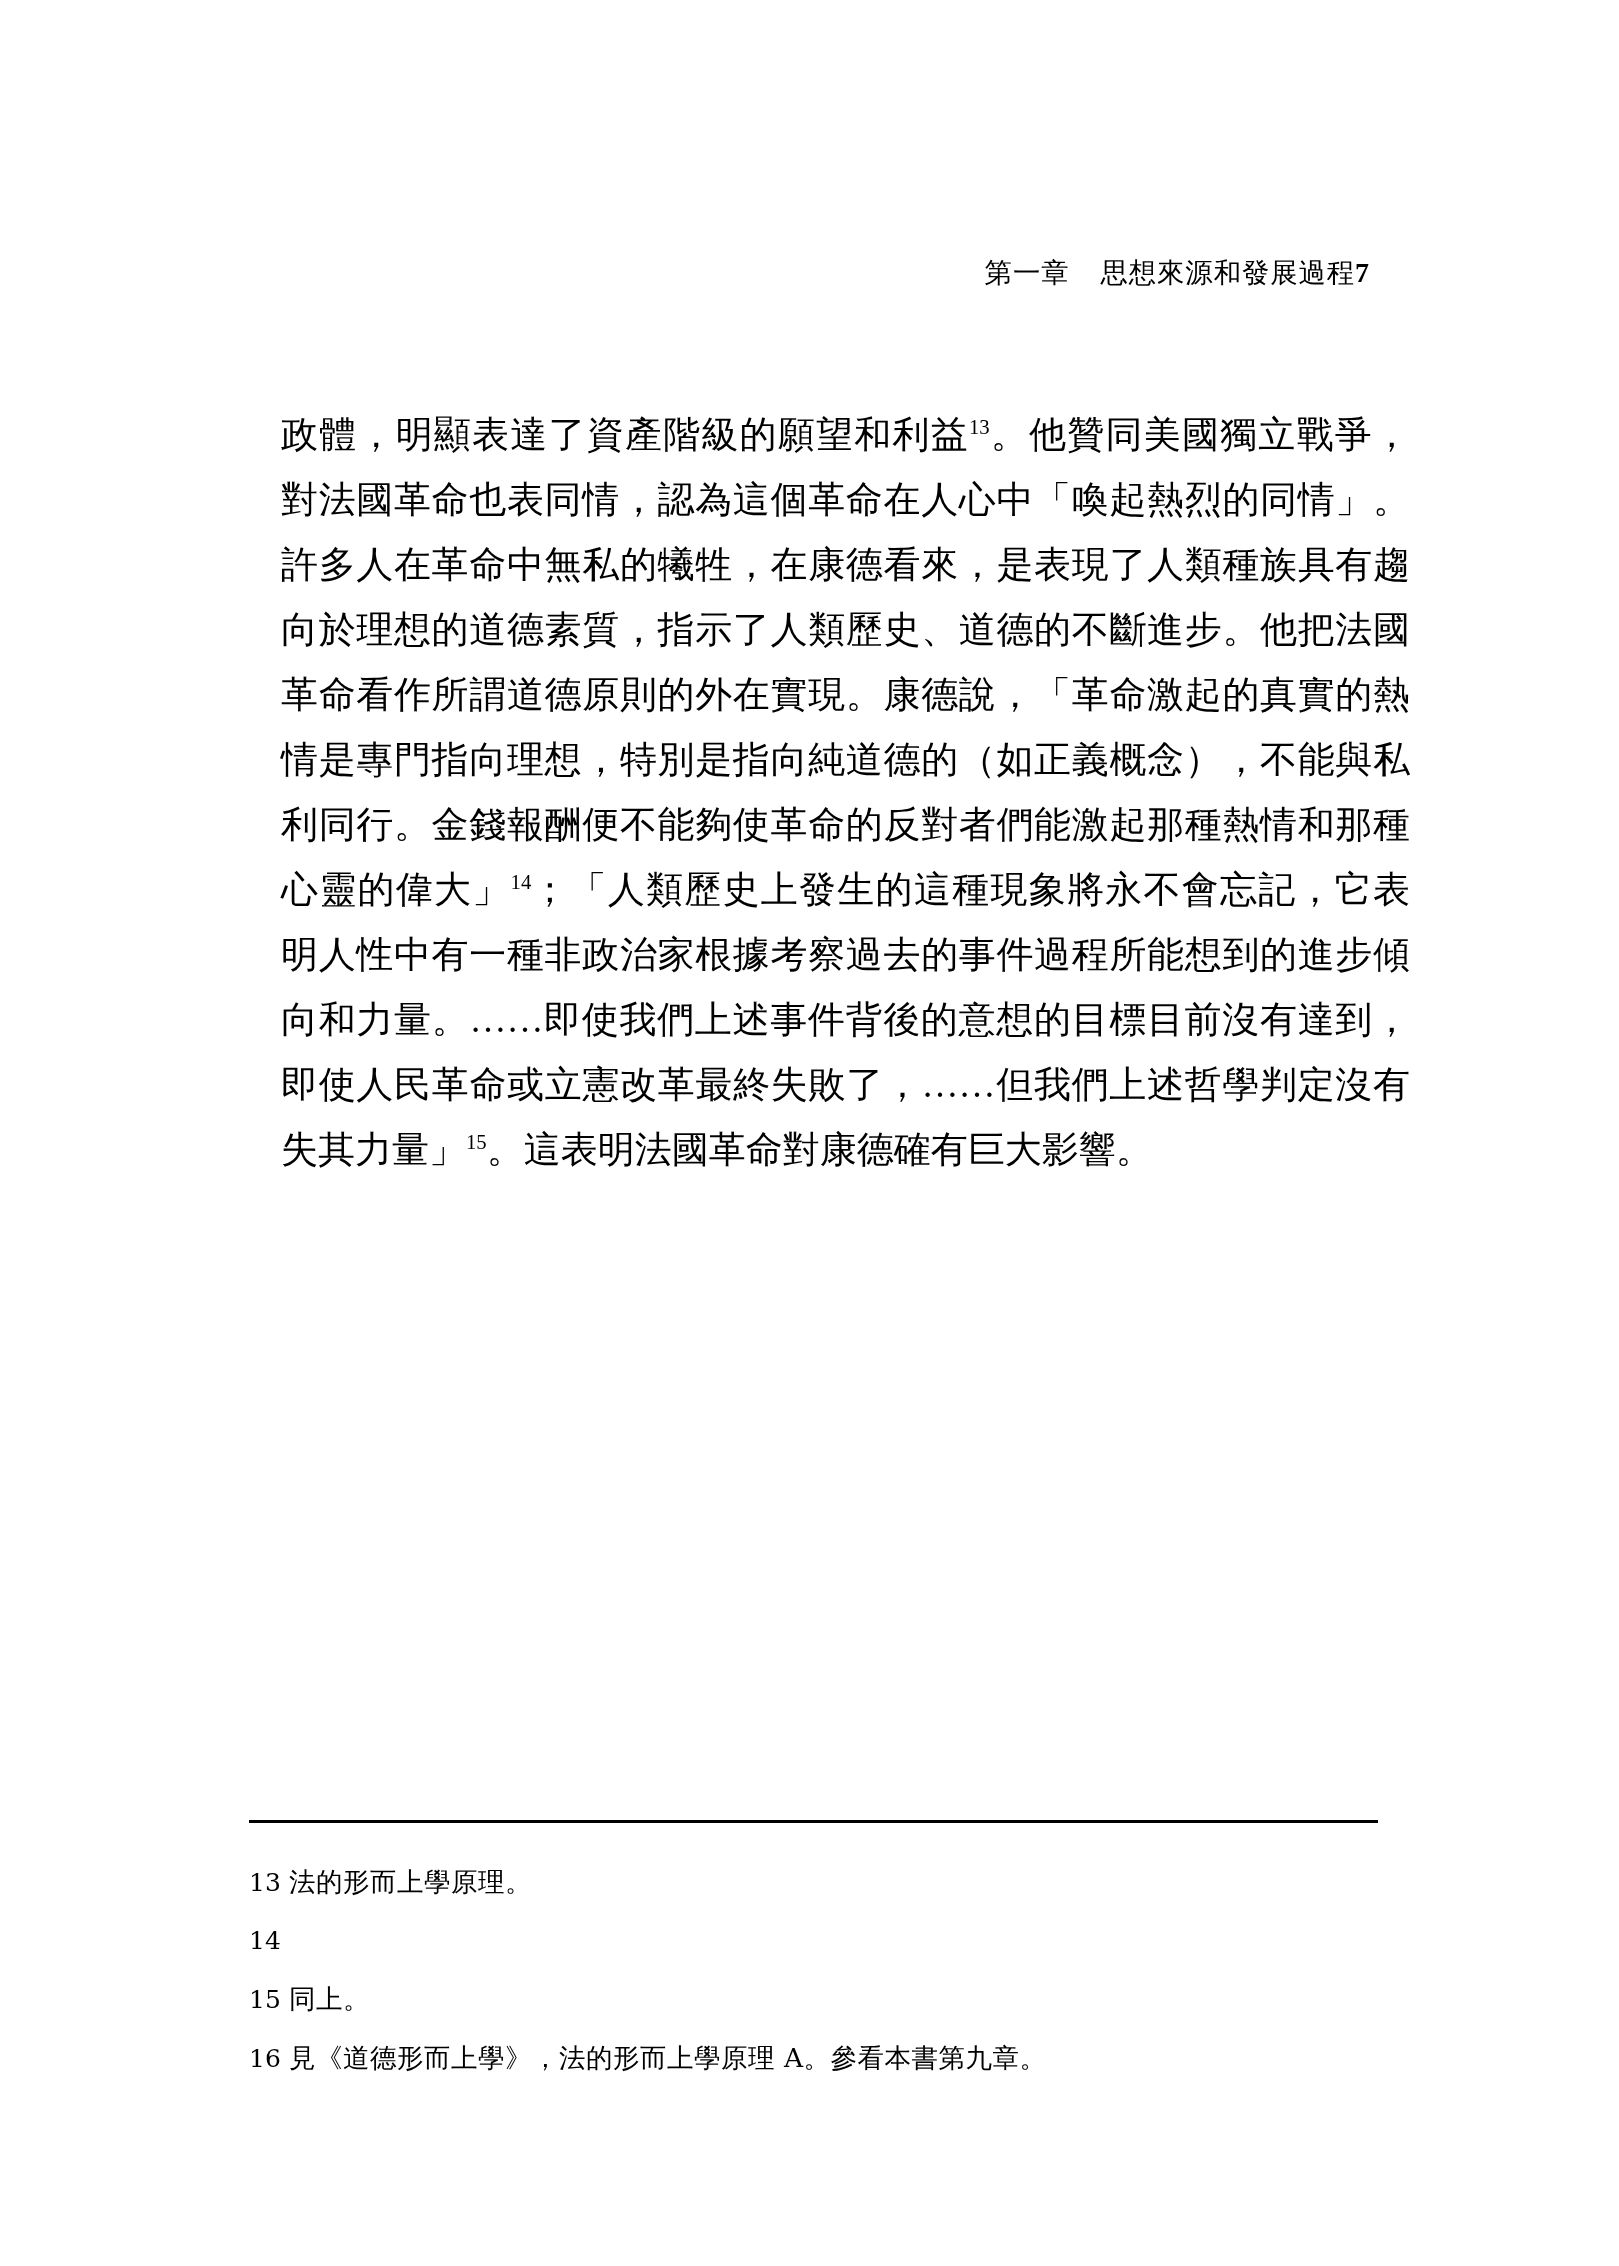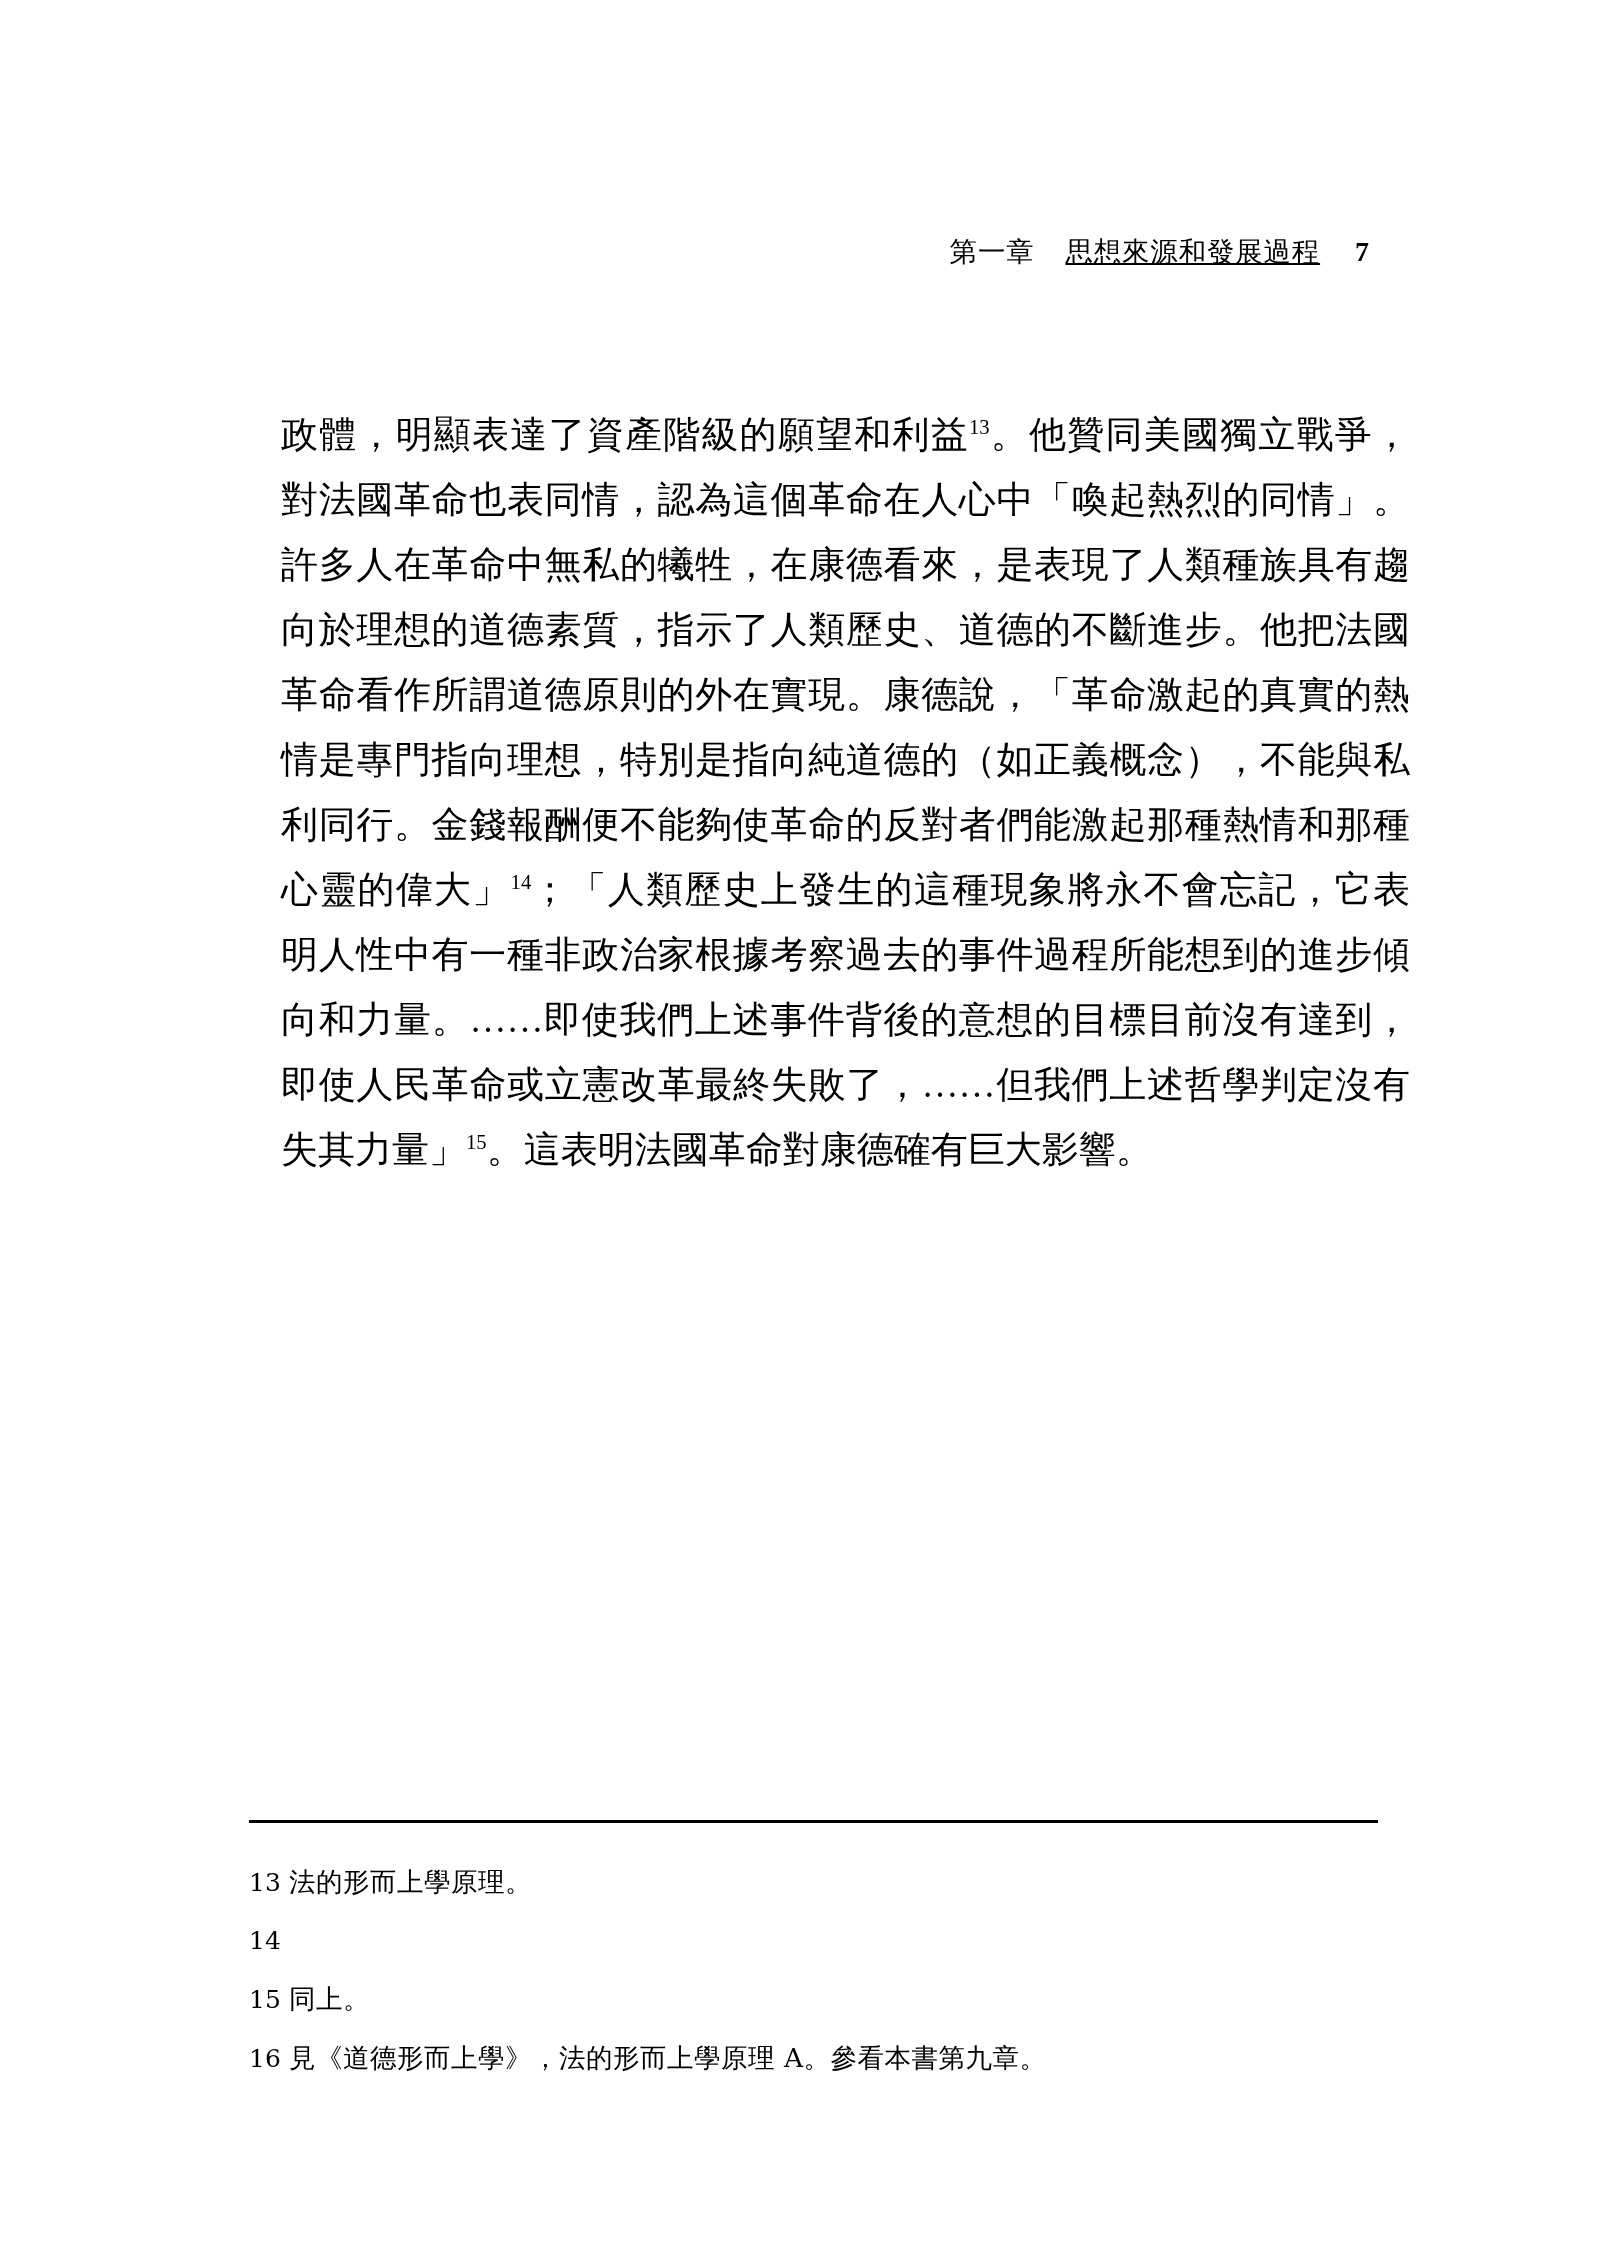--- a/index.html
+++ b/index.html
@@ -19,35 +19,33 @@
     position: absolute;
     top: 0; left: 0;
     width: 1619px;
     height: 2266px;
     box-sizing: border-box;
   }
 
   
   .running-head {
     position: absolute;
-    top: 234px;
+    top: 255px;
     right: 249px;
     display: flex;
     align-items: baseline;
     gap: 0px;
     font-size: 27.4px;
     letter-spacing: 0.9px;
     white-space: nowrap;
   }
   .running-head .chapter-no {
     margin-right: 31px;
   }
   .running-head .chapter-title {
-    margin-right: 35px;
-    text-decoration: underline;
   }
   .running-head .page-no {
     font-weight: bold;
     font-size: 28px;
   }
 
   
   .body-text {
     position: absolute;
     top: 402px;

